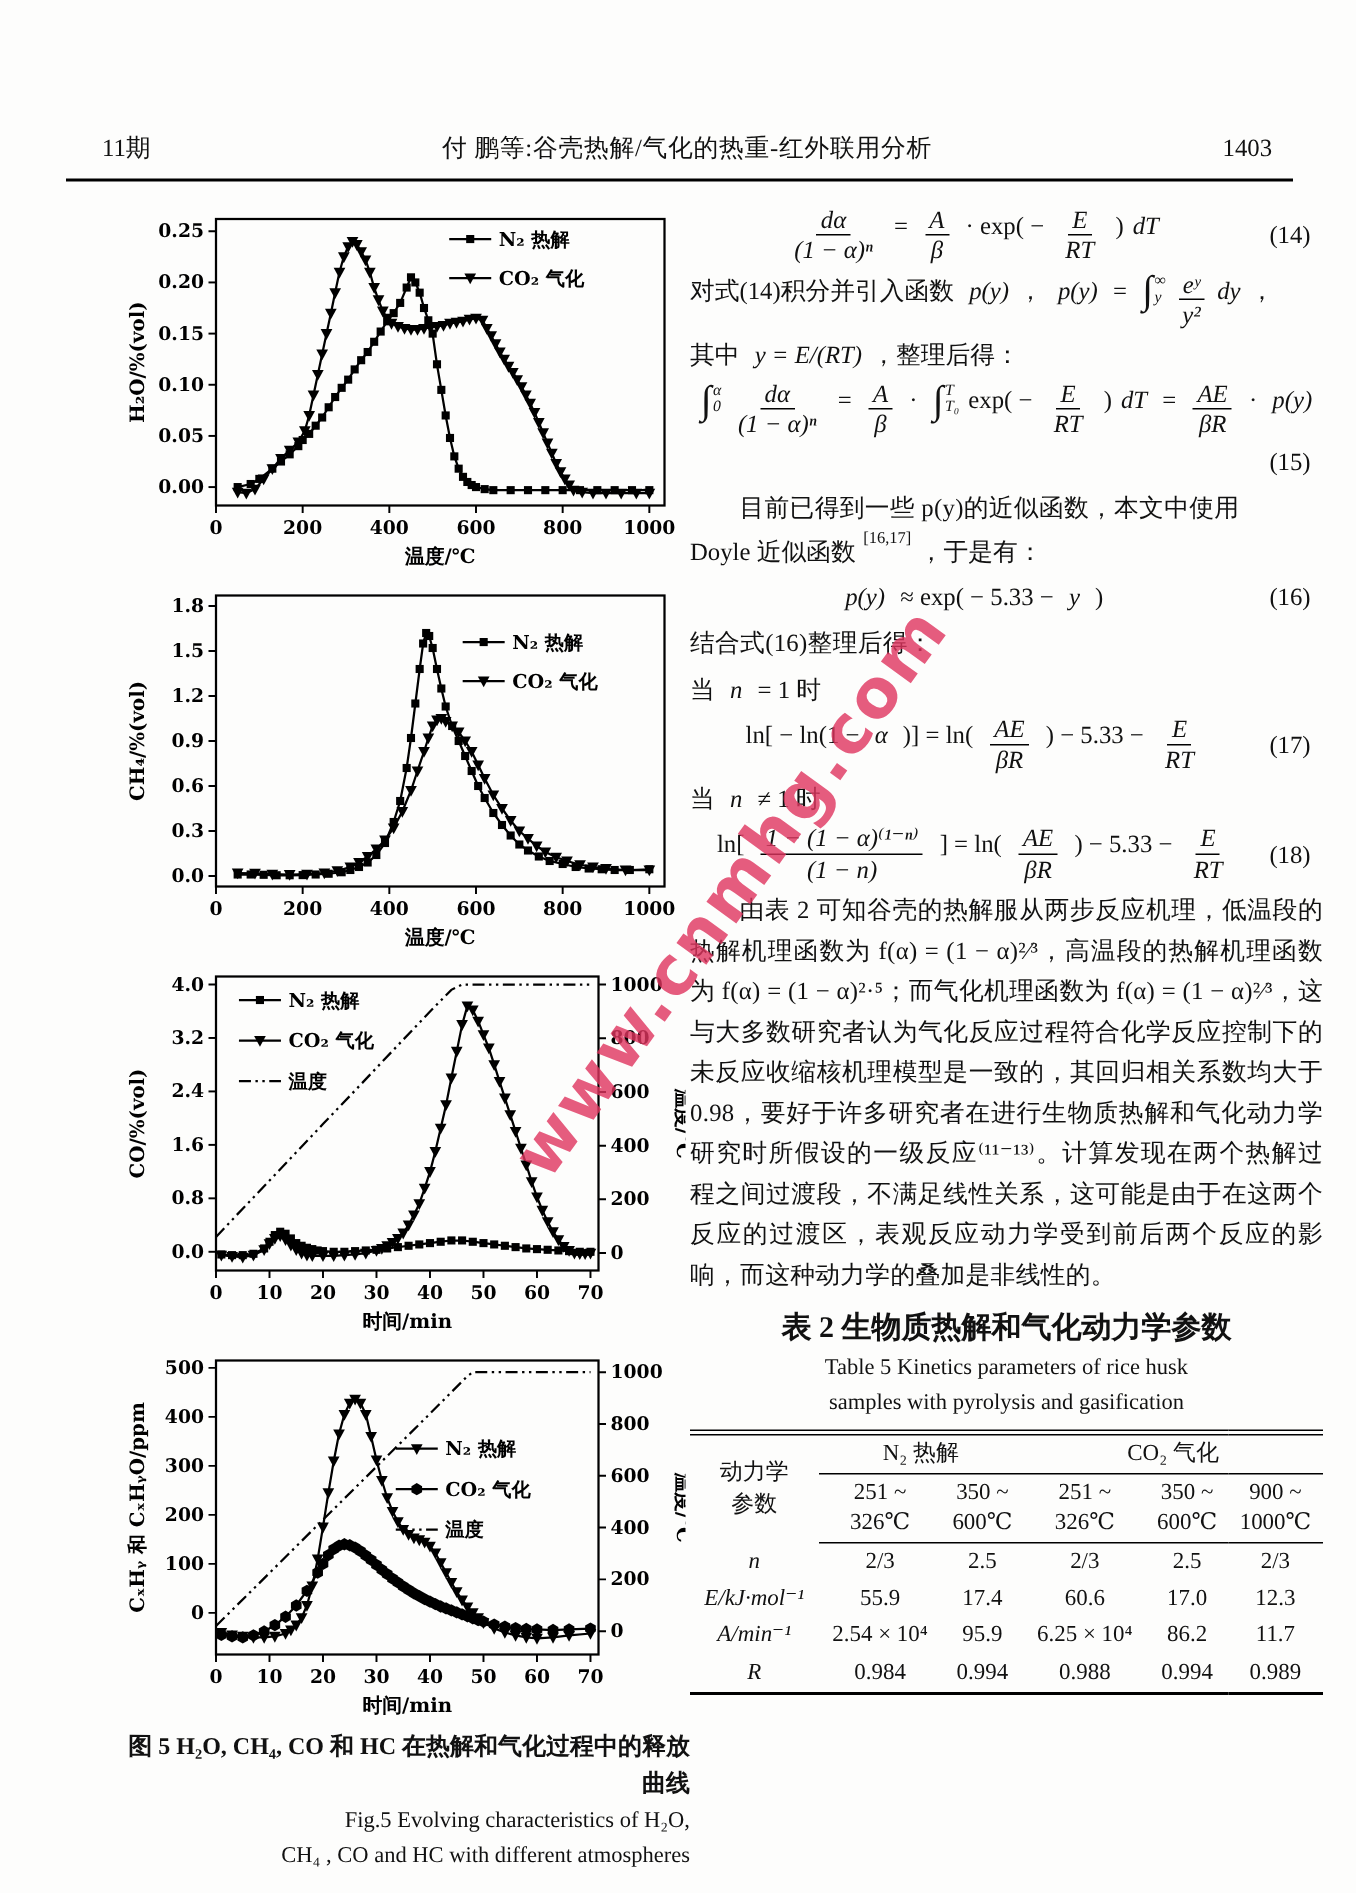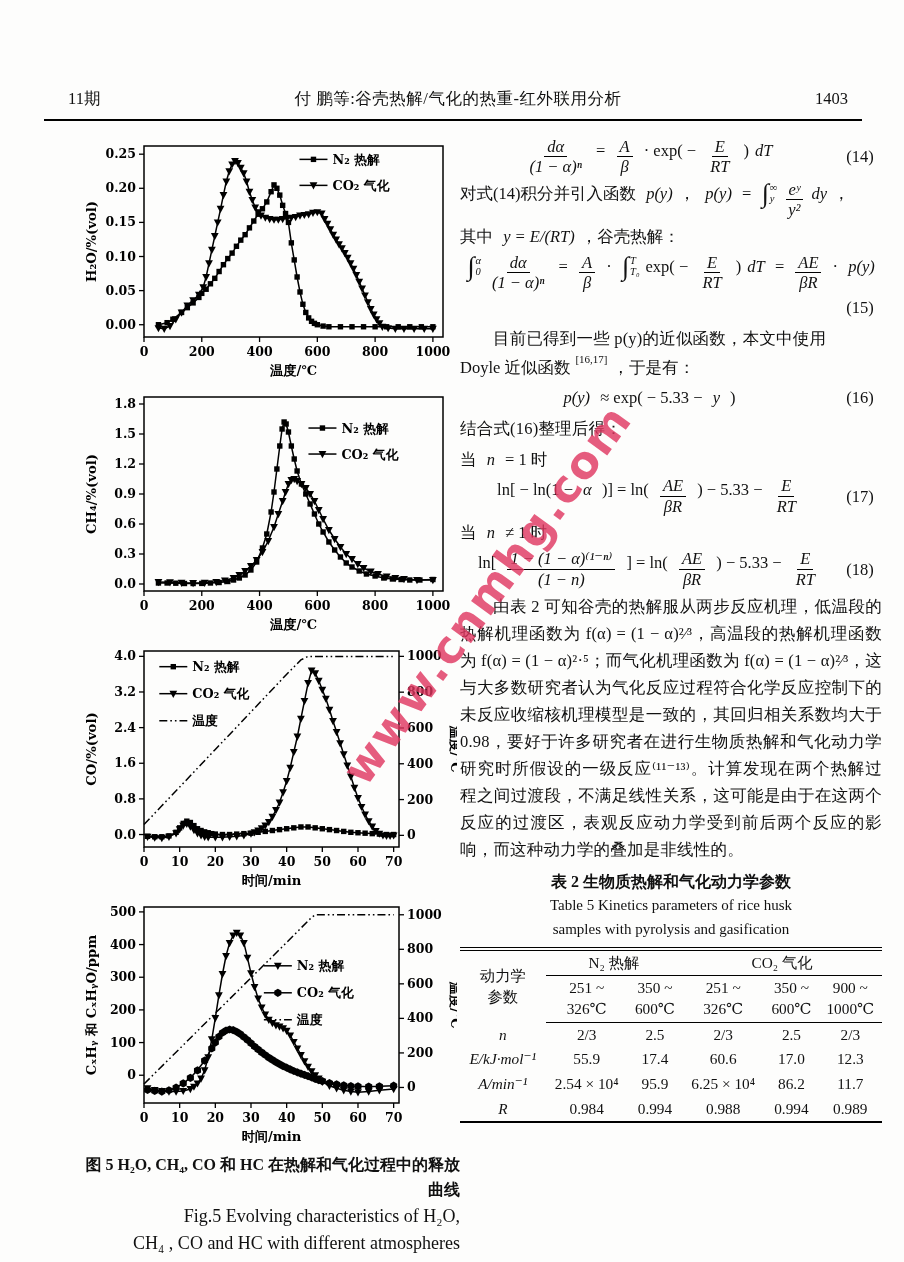--- a/index.html
+++ b/index.html
@@ -13,21 +13,21 @@
 
   .leftcol{position:absolute;left:82px;top:136px;width:378px}
   .rightcol{position:absolute;left:460px;top:134px;width:422px;font-size:16.5px;line-height:1.64}
 
   .chart{display:block;margin:0 0 6px 0}
   svg text{font-family:"DejaVu Serif","Liberation Serif",serif;fill:#000;font-weight:700}
   .tk{font-size:12.5px}.axl{font-size:13.2px}.lg{font-size:12.8px}
 
   .figcap{ text-align:right;margin-top:4px;line-height:1.55}
   .figcap .cn{font-weight:700;font-size:16px}
-  .figcap .en{font-size:18px}
+  .figcap .en{font-size:15px}
 
   
   .eqline{display:flex;align-items:center;margin:3px 0}
   .eqbody{flex:1;display:flex;justify-content:center;align-items:flex-start;flex-wrap:wrap;column-gap:5px}
   .eqbody.tleft{justify-content:flex-start}
   .eqtag{min-width:44px;text-align:center}
   .m{font-style:italic;margin:0 1px}
   .tx{white-space:pre-wrap}
   .frac{display:inline-flex;flex-direction:column;align-items:center;vertical-align:middle;
         margin:0 2px;font-style:italic}
@@ -36,21 +36,21 @@
   .int{display:inline-flex;align-items:center;margin:0 1px}
   .isym{font-size:160%;font-style:normal;line-height:1}
   .ilims{display:inline-flex;flex-direction:column;font-size:10.5px;line-height:1.1;
          margin-left:1px;font-style:italic}
   .sup{font-size:11px;vertical-align:super;line-height:1}
   .para{text-align:justify;text-indent:2em;margin:4px 0;letter-spacing:.2px}
   .para.noindent{text-indent:0}
 
   
   .tblcaps{text-align:center;line-height:1.55;margin-top:6px}
-  .tblcaps .cn{font-weight:700;font-size:16px}
+  .tblcaps .cn{font-weight:700;font-size:20px}
   .tblcaps .en{font-size:15px}
   table.kin{border-collapse:collapse;margin:6px auto 2px auto;width:100%;
             border-top:4px double #000;border-bottom:2.2px solid #000;font-size:15.3px}
   table.kin th,table.kin td{padding:2px 3px;text-align:center;font-weight:400;line-height:1.35}
   table.kin .gband{border-bottom:1.4px solid #000}
   table.kin thead tr.r2 th{border-bottom:1.6px solid #000}
   table.kin .rowlab{font-style:italic}
 
   .watermark{position:absolute;left:252px;top:568px;width:470px;text-align:center;
              transform:rotate(-54deg);font-size:45px;font-weight:600;letter-spacing:2px;
@@ -716,21 +716,21 @@
           <span class="fd">y²</span>
         </span>
         <span class="m">dy</span>
         <span class="tx">，</span>
       </span>
   </div>
   <div class="eqline">
     <span class="eqbody tleft">
         <span class="tx">其中 </span>
         <span class="m">y = E/(RT)</span>
-        <span class="tx">，谷壳热解：</span>
+        <span class="tx">，整理后得：</span>
       </span>
   </div>
   <div class="eqline">
     <span class="eqbody">
         <span class="int">
           <span class="isym">∫</span>
           <span class="ilims">
             <span class="iup">α</span>
             <span class="ilo">0</span>
           </span>

